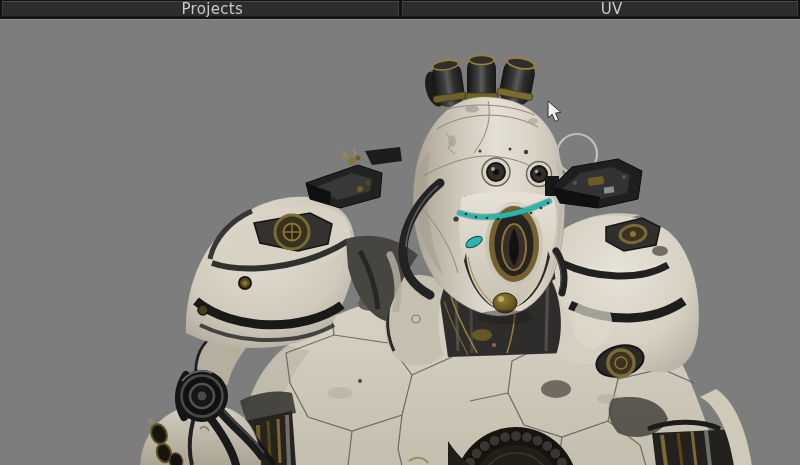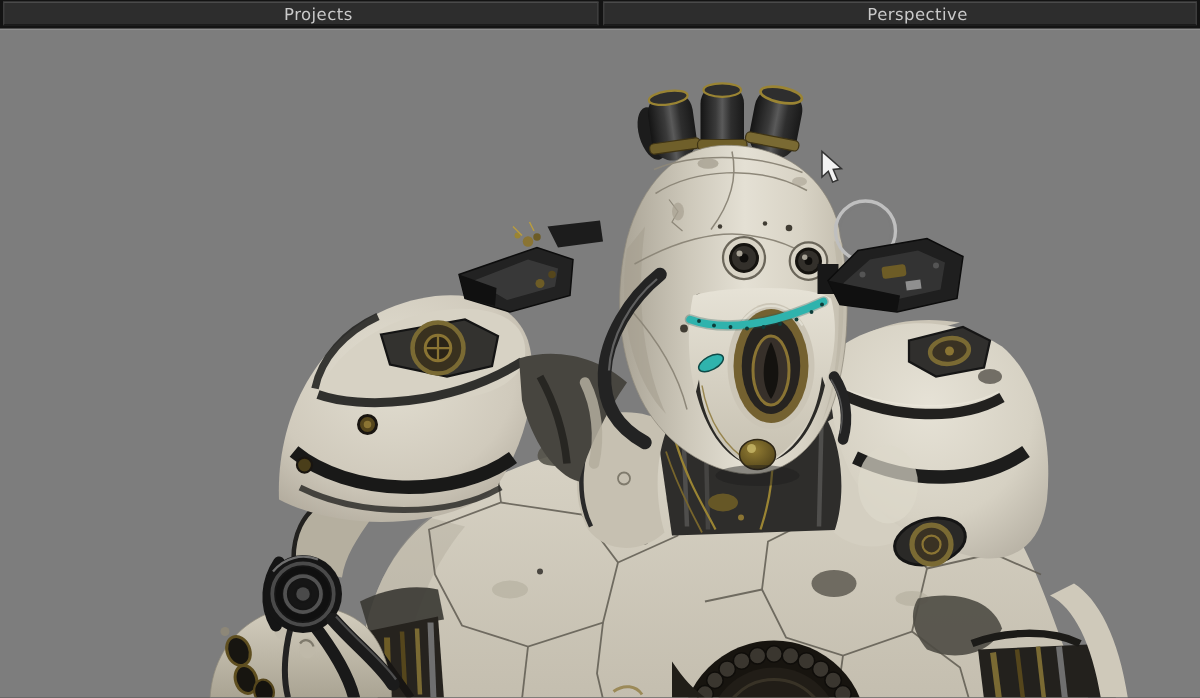--- a/index.html
+++ b/index.html
@@ -11,41 +11,41 @@
   .tabbar{
     position:absolute;top:0;left:0;right:0;height:19px;
     background:var(--tab-bar-bg,#131313);
     display:flex;gap:3px;padding:1px 2px 2px 2px;box-sizing:border-box;
     z-index:5;
   }
   .tab{
     flex:1;display:flex;align-items:center;justify-content:center;
     background:var(--tab-bg,#2d2d2d);
     color:var(--tab-text,#c9c9c9);
-    font-size:11px;letter-spacing:.3px;line-height:1;
+    font-size:15px;letter-spacing:.3px;line-height:1;
     border:1px solid var(--tab-border,#3d3d3d);
     border-top-color:#4a4a4a;border-bottom-color:#1a1a1a;
     cursor:default;user-select:none;padding-left:24px;
   }
   .tab.highlighted{border:1px solid var(--tab-highlight-border,#9a9a9a);}
   .viewport{
     position:absolute;top:19px;left:0;width:800px;height:446px;
     background:var(--viewport-bg,#7d7d7d);
     border-top:1px solid #8f8f8f;box-sizing:border-box;
   }
   .viewport svg{display:block;width:800px;height:446px;}
 </style>
 </head>
 <body>
 
 <div class="screen">
 
   <div class="tabbar">
     <div class="tab">Projects</div>
-    <div class="tab">Perspective</div>
+    <div class="tab">UV</div>
   </div>
 
   <div class="viewport">
   <svg viewBox="0 19 800 446" xmlns="http://www.w3.org/2000/svg">
     <defs>
       <linearGradient id="gDome" x1="0" y1="0" x2="1" y2="0">
         <stop offset="0" stop-color="#a9a395"></stop>
             <stop offset=".3" stop-color="#cdc8ba"></stop>
         <stop offset=".55" stop-color="#e4e0d4"></stop>
             <stop offset=".8" stop-color="#d8d3c5"></stop>

